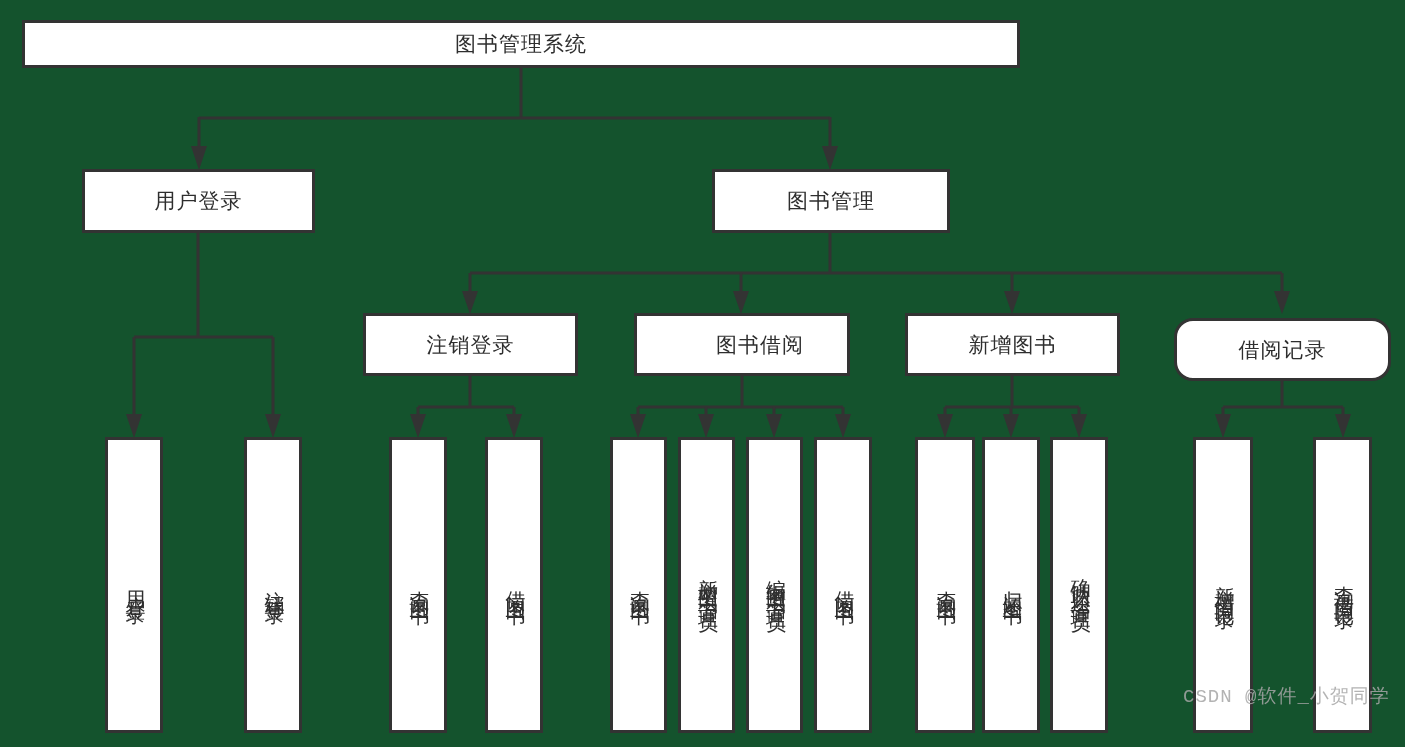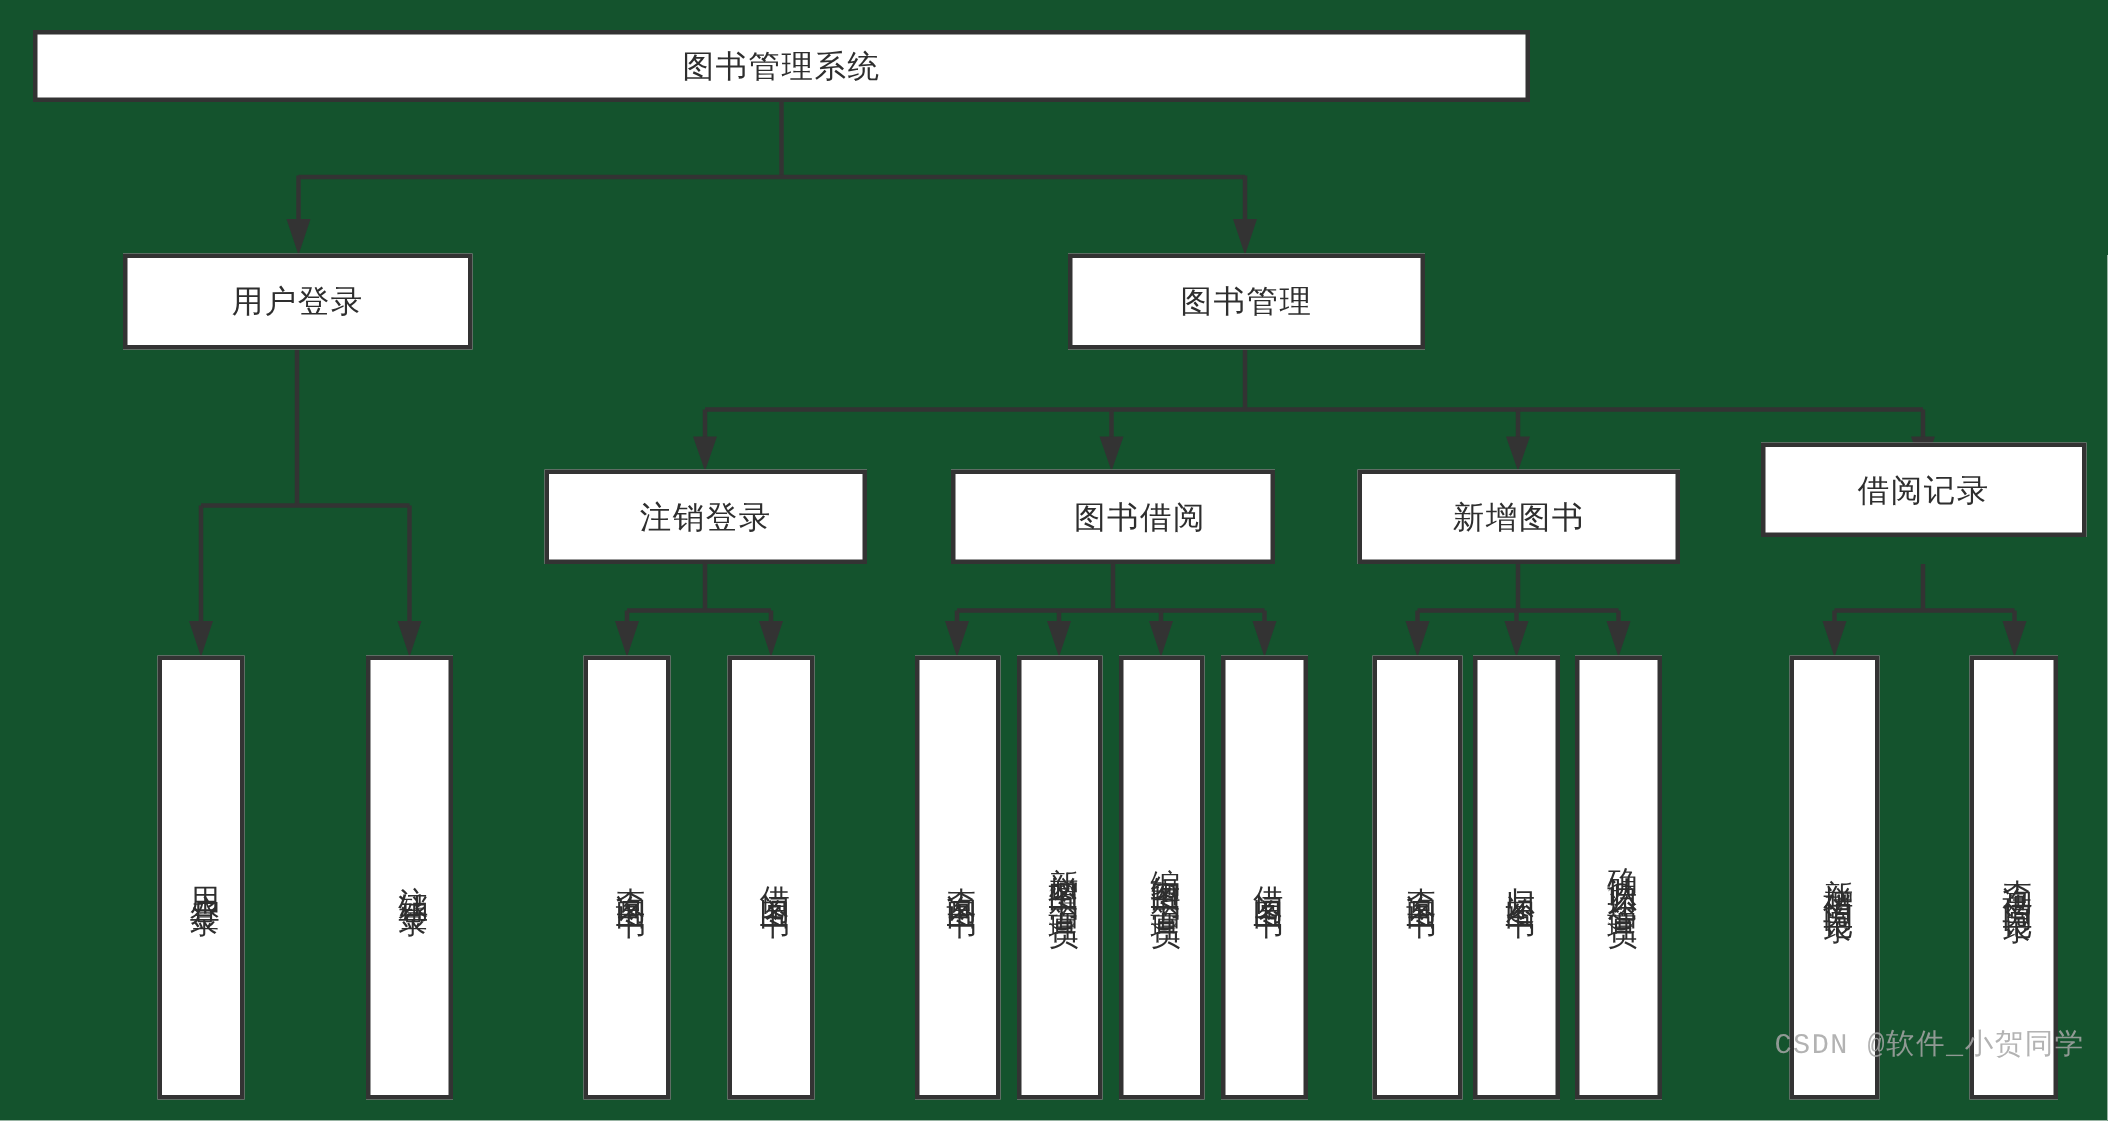--- a/index.html
+++ b/index.html
@@ -127,21 +127,21 @@
   </svg>
 
   <div class="node" style="left:22px; top:20px; width:998px; height:48px;">图书管理系统</div>
 
   <div class="node" style="left:82px; top:169px; width:233px; height:64px;">用户登录</div>
   <div class="node" style="left:712px; top:169px; width:238px; height:64px;">图书管理</div>
 
   <div class="node" style="left:363px; top:313px; width:215px; height:63px;">注销登录</div>
   <div class="node" style="left:634px; top:313px; width:216px; height:63px;padding-left:36px;">图书借阅</div>
   <div class="node" style="left:905px; top:313px; width:215px; height:63px;">新增图书</div>
-  <div class="node" style="left:1174px; top:295px; width:217px; height:63px;">借阅记录</div>
+  <div class="node" style="left:1174px; top:318px; width:217px; height:63px;border-radius:19px;">借阅记录</div>
 
   <div class="node v" style="left:105px; top:437px; width:58px; height:296px;">用户登录</div>
   <div class="node v" style="left:244px; top:437px; width:58px; height:296px;">注销登录</div>
 
   <div class="node v" style="left:389px; top:437px; width:58px; height:296px;">查询图书</div>
   <div class="node v" style="left:485px; top:437px; width:58px; height:296px;">借阅图书</div>
 
   <div class="node v" style="left:610px; top:437px; width:57px; height:296px;">查询图书</div>
   <div class="node v" style="left:678px; top:437px; width:57px; height:296px;">新增图书（管理员）</div>
   <div class="node v" style="left:746px; top:437px; width:57px; height:296px;">编辑图书（管理员）</div>

